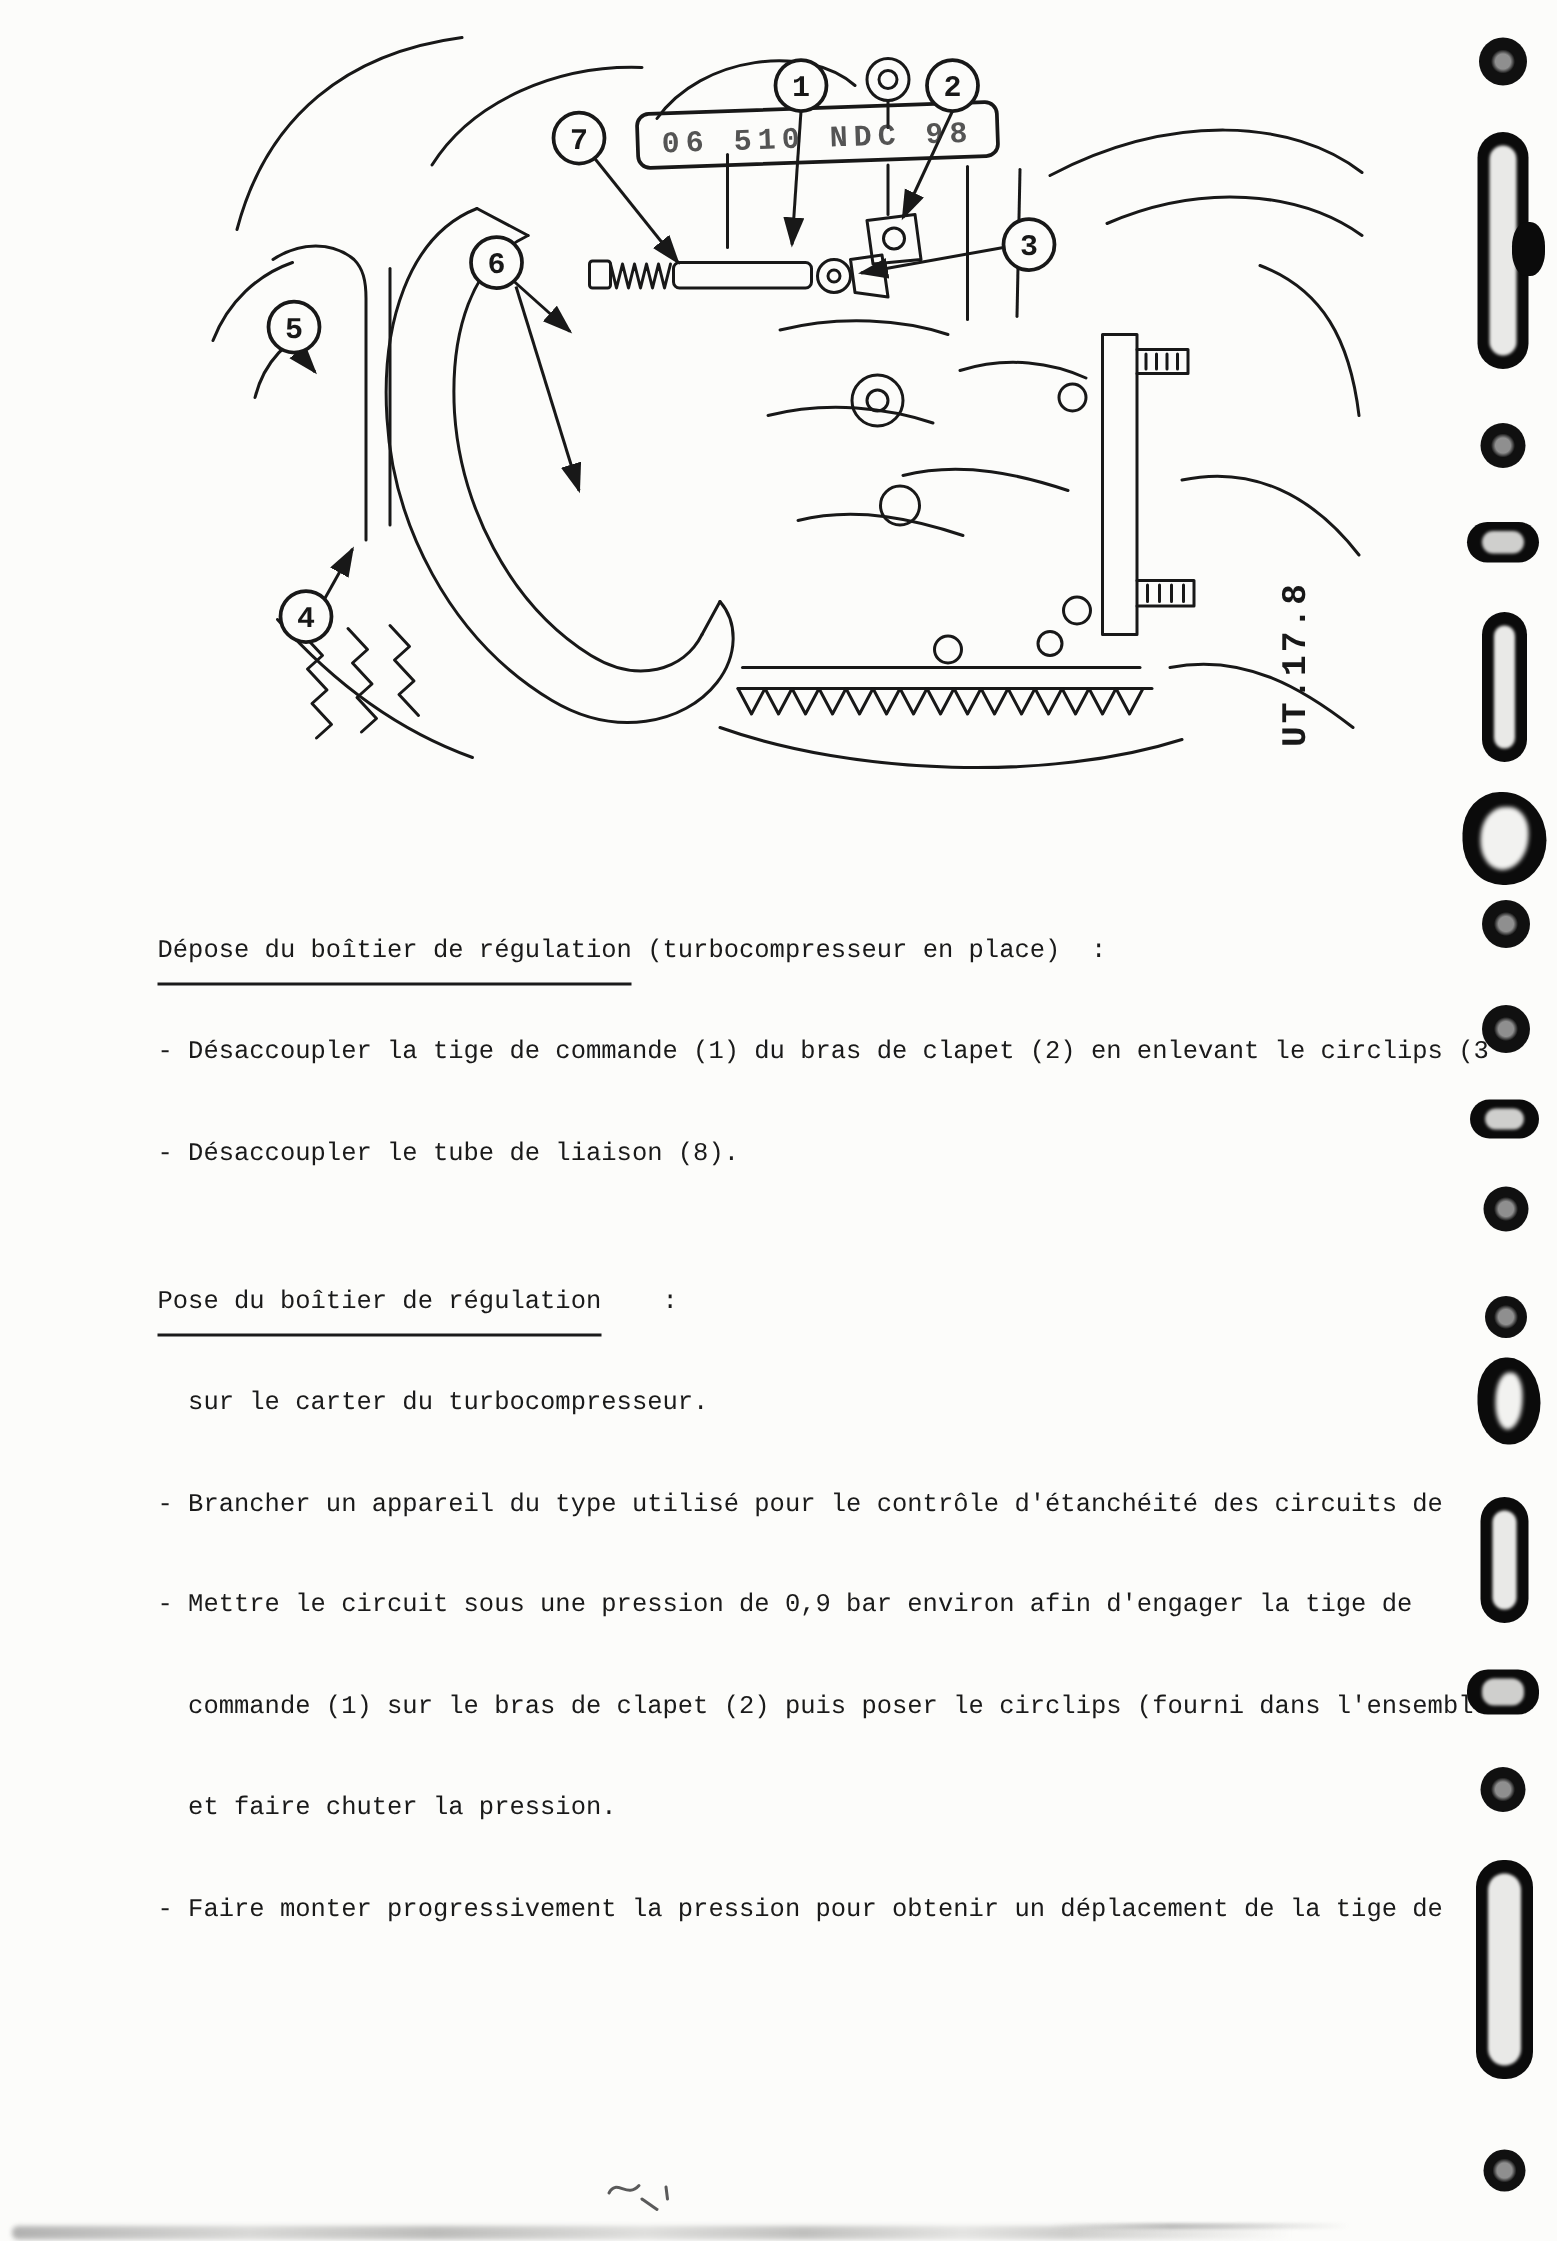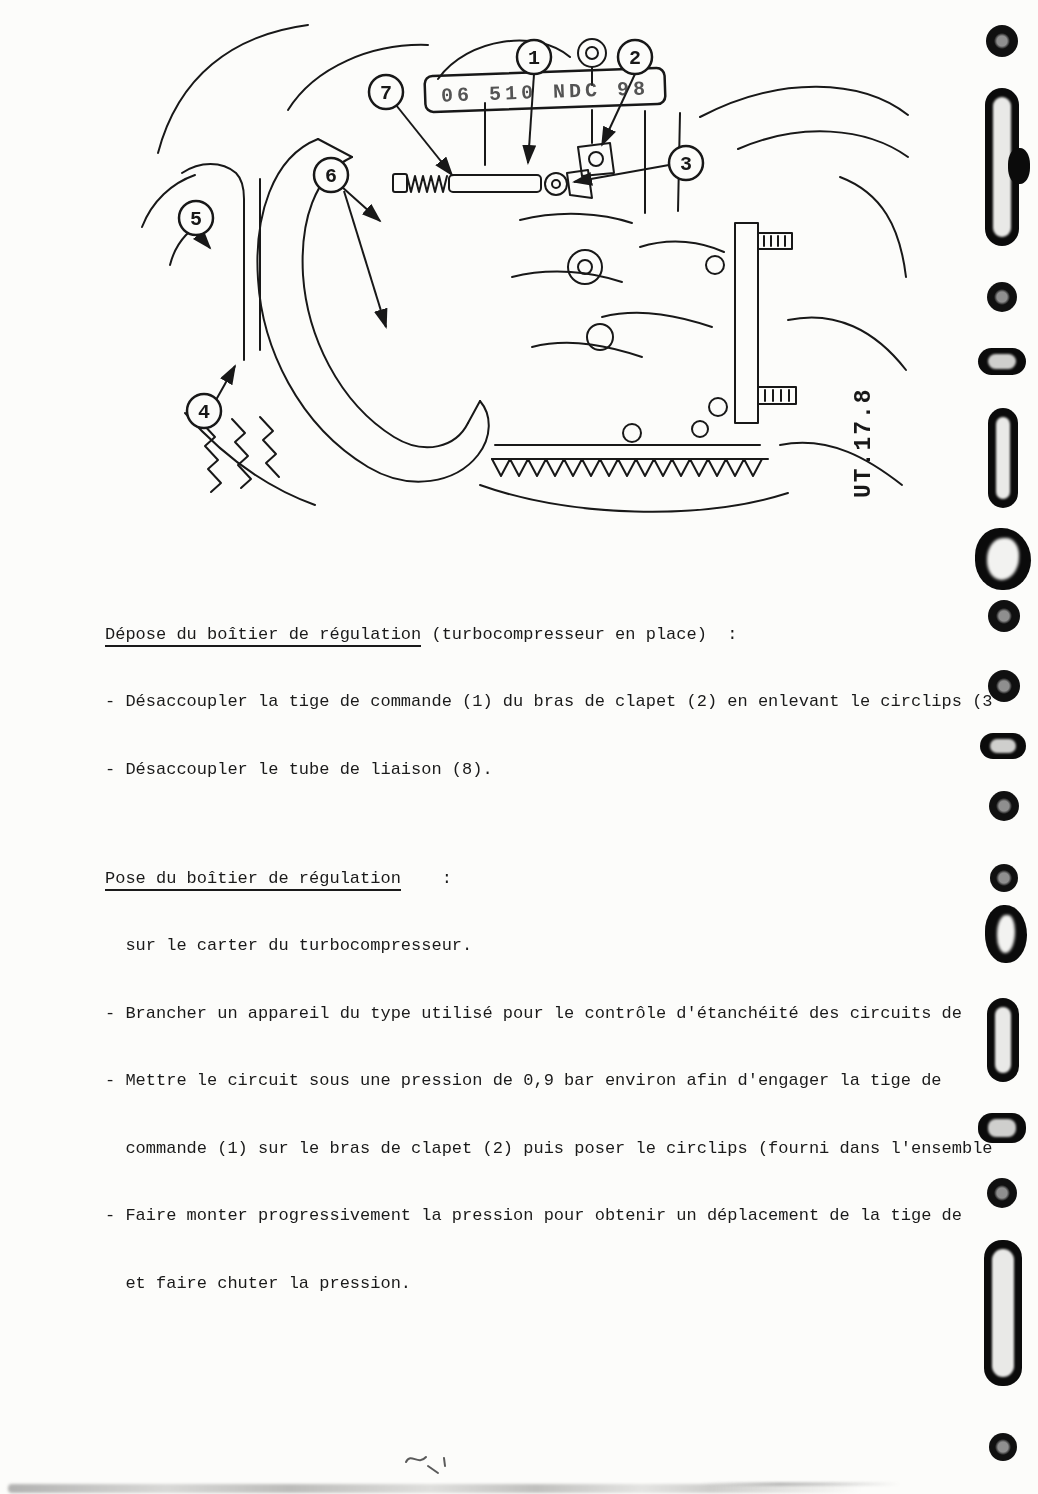--- a/index.html
+++ b/index.html
@@ -11,21 +11,21 @@
   }
   
   .figure-wrap{position:absolute;left:140px;top:15px;width:770px;height:510px;}
   svg text{font-family:"Liberation Mono","DejaVu Sans Mono",monospace;}
   
   .textblock{
     position:absolute;left:105px;top:556px;width:920px;
     font-size:17px;line-height:22.5px;white-space:pre;
   }
   .ln{height:22.5px;}
-  .ul{border-bottom:2.5px solid #1a1a1a;padding-bottom:1px;}.g7{margin-top:19px}
+  .ul{border-bottom:2.5px solid #1a1a1a;padding-bottom:11px;}.g7{margin-top:9px}
   
   .hole{position:absolute;z-index:9;}
   .hole-dot{border-radius:50%;background:radial-gradient(circle at 50% 50%,#8f8f8f 0 5px,#101010 8px 100%);filter:blur(.4px);}
   .hole-pill-v{border-radius:18px;background:#0b0b0b;}
   .hole-pill-v::before{content:"";position:absolute;inset:9px 8px;background:#e9e9e7;border-radius:12px;filter:blur(1.2px);}
   .hole-pill-h{border-radius:14px;background:#0b0b0b;}
   .hole-pill-h::before{content:"";position:absolute;inset:6px 10px;background:#cfcfcd;border-radius:8px;filter:blur(1px);}
   .hole-blob{background:#0b0b0b;border-radius:46% 54% 50% 50%;}
   .hole-blob::before{content:"";position:absolute;inset:10px 12px;background:#f2f2f0;border-radius:50% 40% 55% 45%;filter:blur(1.5px);}
   .hole-plain{background:#0b0b0b;border-radius:45%;}
@@ -167,22 +167,22 @@
 
   <div class="ln"><span class="ul">Dépose du boîtier de régulation</span><span> (turbocompresseur en place)  :</span></div>
   <div class="ln"><span>- Désaccoupler la tige de commande (1) du bras de clapet (2) en enlevant le circlips (3</span></div>
   <div class="ln"><span>- Désaccoupler le tube de liaison (8).</span></div>
 
   <div class="ln g7"><span class="ul">Pose du boîtier de régulation</span><span>    :</span></div>
   <div class="ln"><span>  sur le carter du turbocompresseur.</span></div>
   <div class="ln"><span>- Brancher un appareil du type utilisé pour le contrôle d'étanchéité des circuits de</span></div>
   <div class="ln"><span>- Mettre le circuit sous une pression de 0,9 bar environ afin d'engager la tige de</span></div>
   <div class="ln"><span>  commande (1) sur le bras de clapet (2) puis poser le circlips (fourni dans l'ensemble</span></div>
+  <div class="ln"><span>  et faire chuter la pression.</span></div>
   <div class="ln"><span>- Faire monter progressivement la pression pour obtenir un déplacement de la tige de</span></div>
-  <div class="ln"><span>  et faire chuter la pression.</span></div>
   
 
   
   
 
   
   
   
   
   

